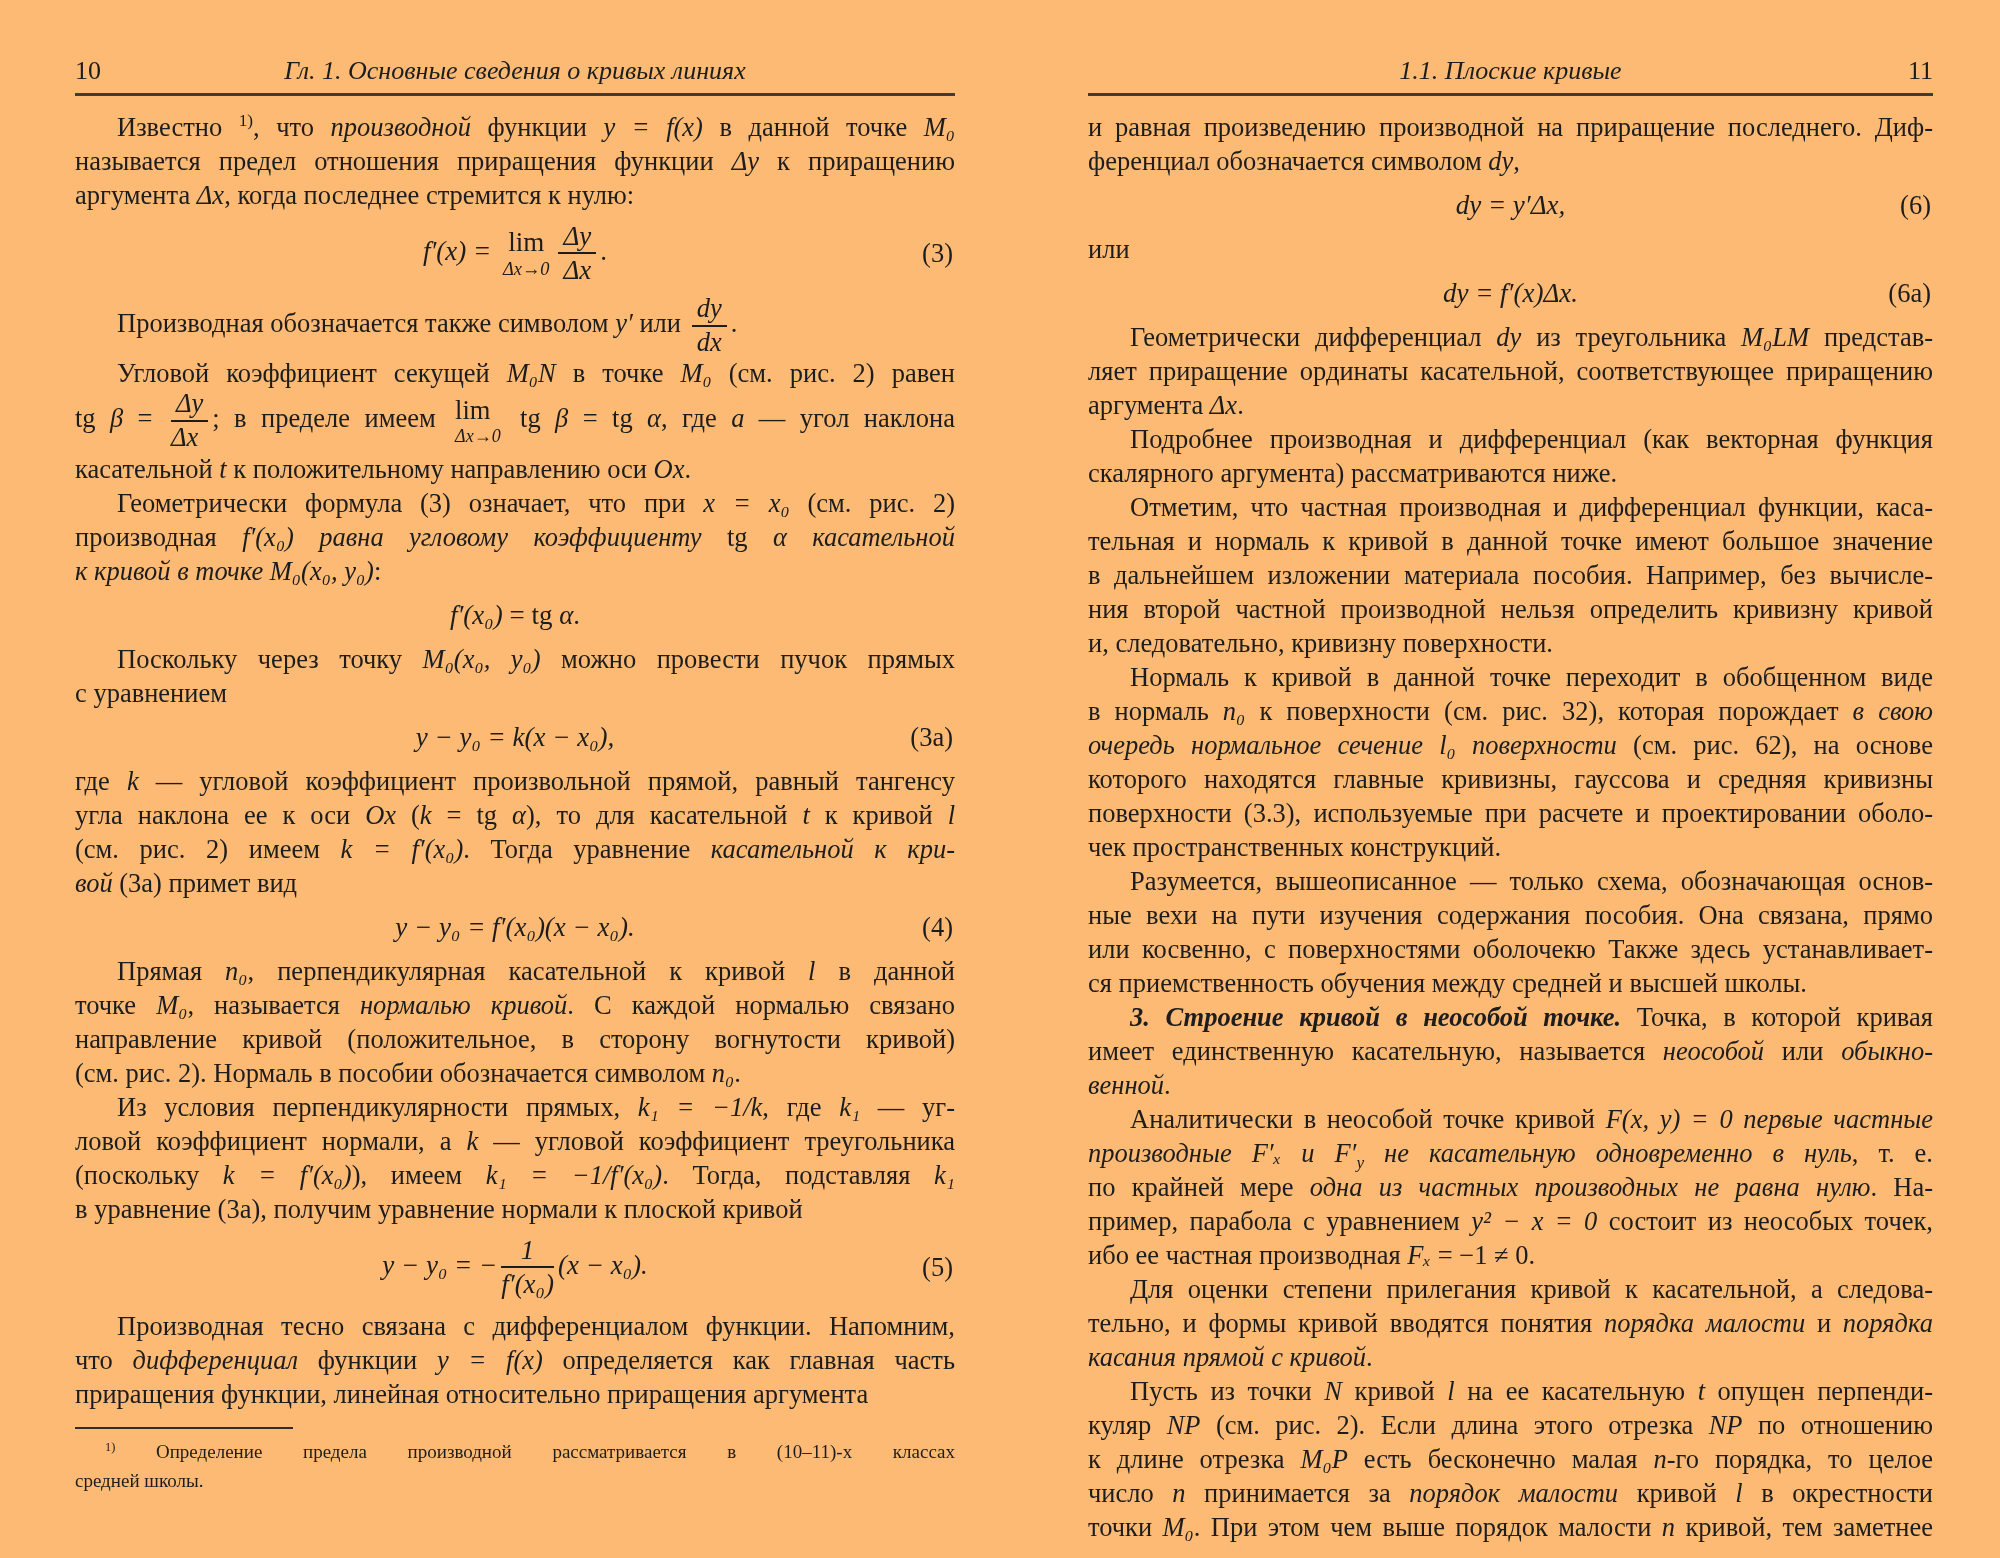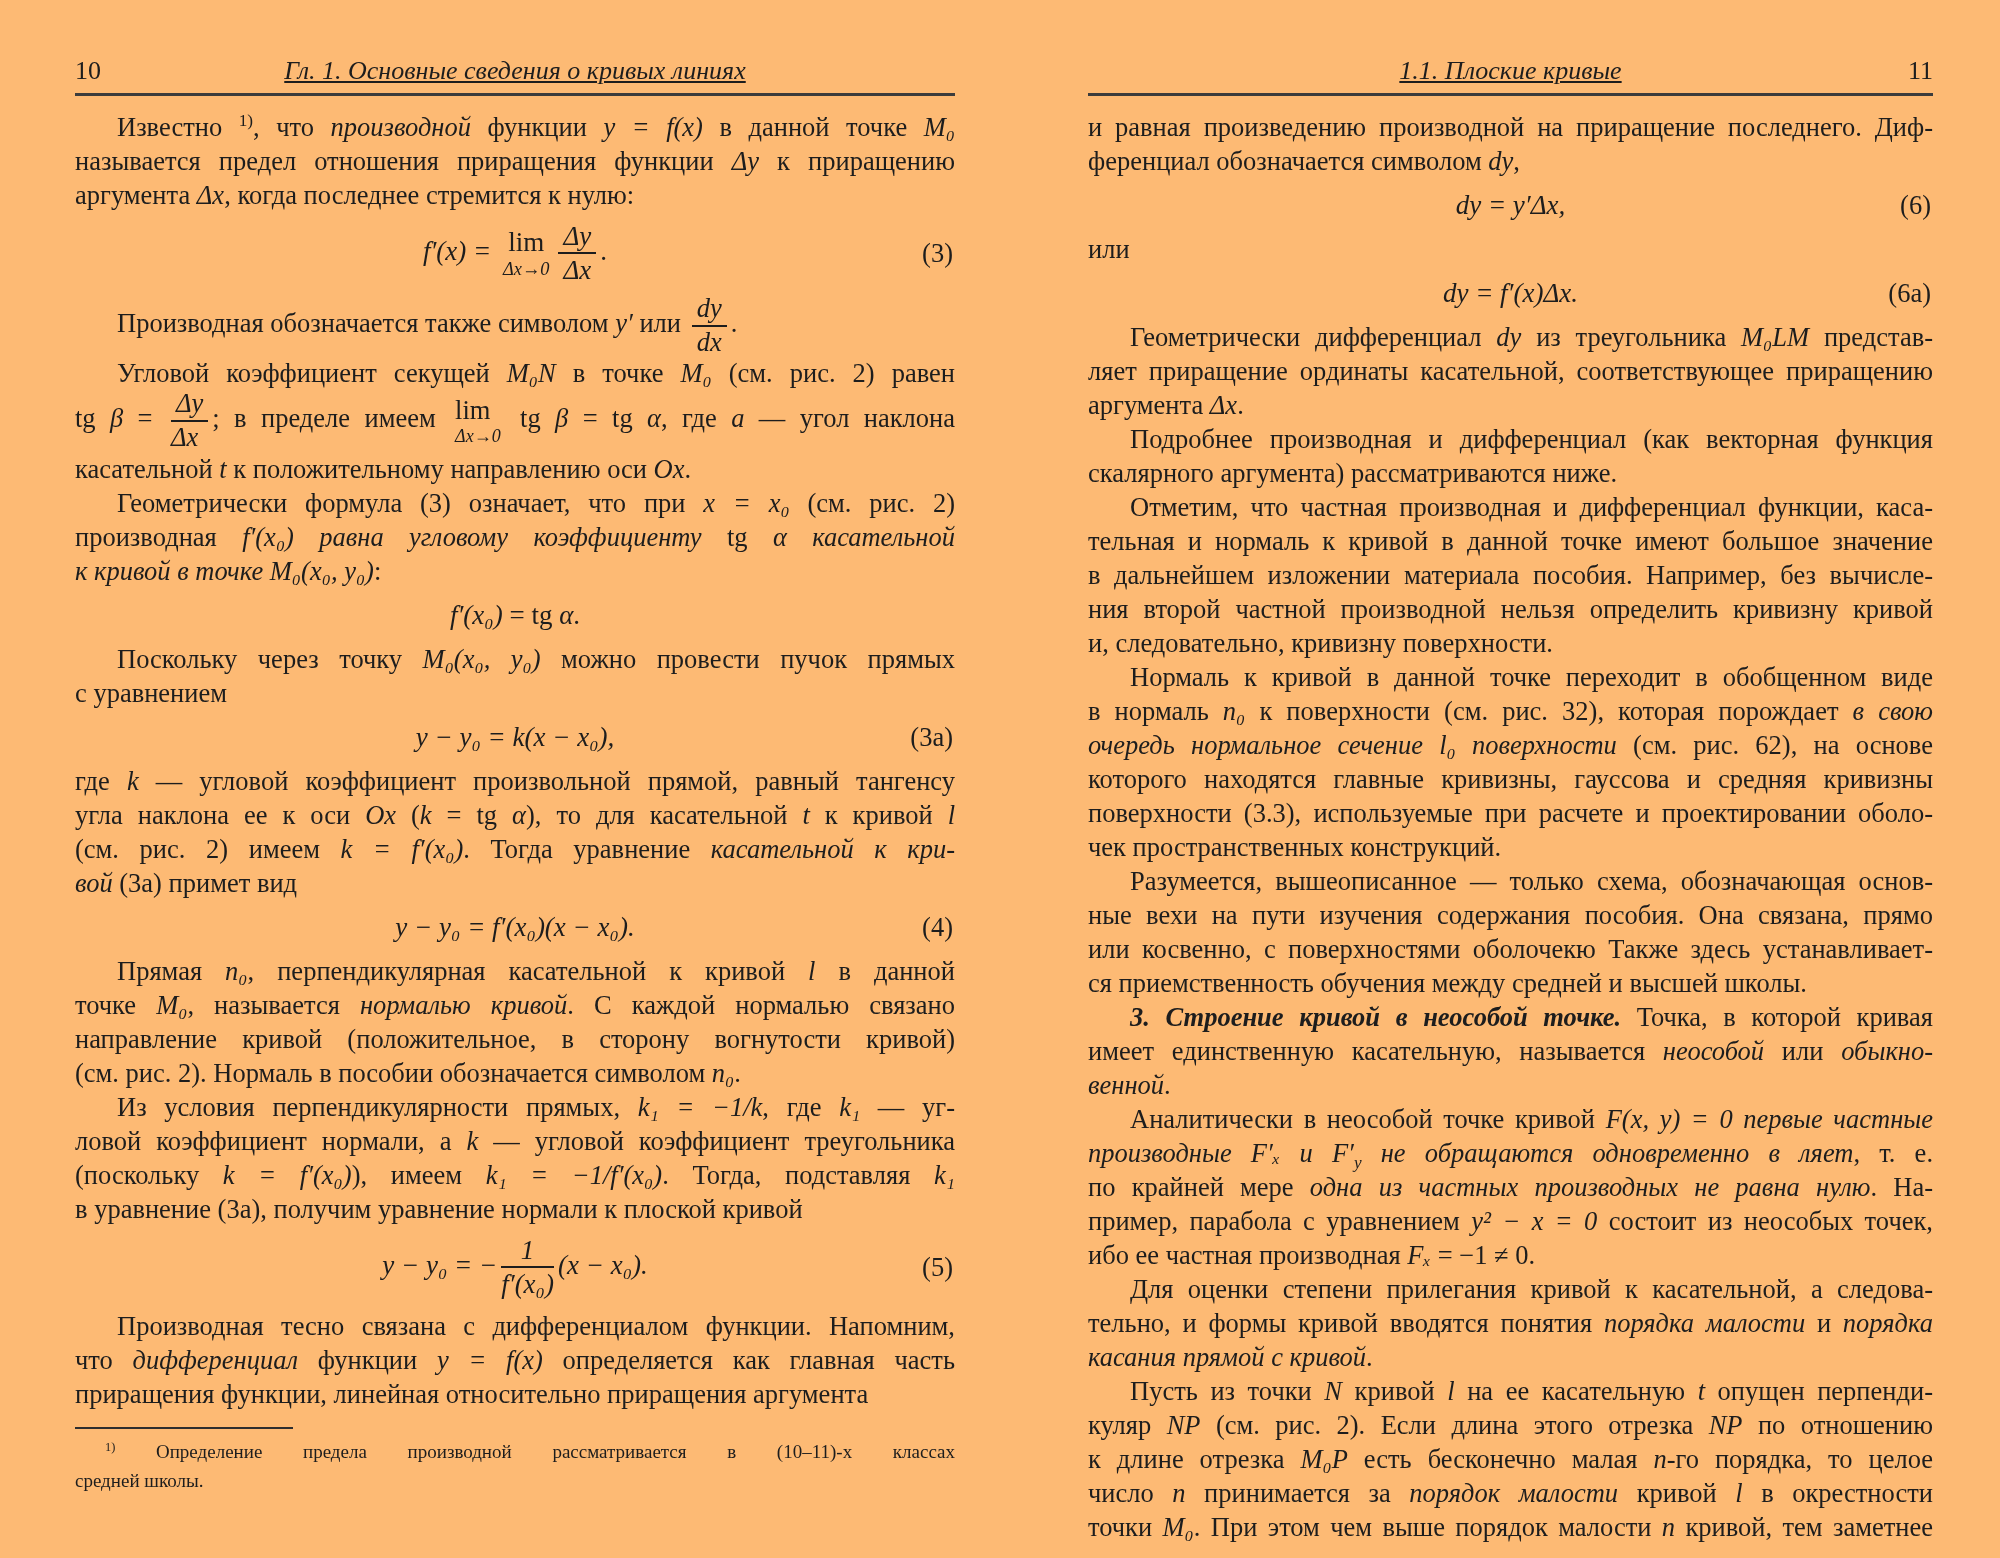--- a/index.html
+++ b/index.html
@@ -16,21 +16,21 @@
   .page.leftpg{left:75px;width:880px;}
   .page.rightpg{left:1088px;width:845px;}
 
   .pghead{
     display:flex;align-items:baseline;
     font-size:26px;font-style:italic;
     padding-bottom:7px;border-bottom:3px solid #3c3c3c;
   }
   .pnum{width:80px;font-style:normal;font-size:26px;}
   .pnum.right{text-align:right;}
-  .ptitle{flex:1;text-align:center;text-decoration:underline;}
+  .ptitle{flex:1;text-align:center;}
 
   .pbody{margin-top:14px;font-size:26.5px;line-height:34px;}
 
   .para{margin:0;}
   .para.ind .line:first-child{text-indent:42px;}
   .line{text-align:left;}
   .line.jy{text-align:justify;text-align-last:justify;}
 
   .run-r{font-style:normal;}
   .run-i{font-style:italic;}
@@ -180,21 +180,21 @@
           <div class="line jy"><span class="run-r">или косвенно, с поверхностями оболочекю Также здесь устанавливает-</span></div>
           <div class="line"><span class="run-r">ся приемственность обучения между средней и высшей школы.</span></div>
         </div>
         <div class="para ind">
           <div class="line jy"><span class="run-bi">3. Строение кривой в неособой точке.</span><span class="run-r"> Точка, в которой кривая</span></div>
           <div class="line jy"><span class="run-r">имеет единственную касательную, называется </span><span class="run-i">неособой</span><span class="run-r"> или </span><span class="run-i">обыкно-</span></div>
           <div class="line"><span class="run-i">венной</span><span class="run-r">.</span></div>
         </div>
         <div class="para ind">
           <div class="line jy"><span class="run-r">Аналитически в неособой точке кривой </span><span class="run-i">F(x, y) = 0</span><span class="run-r"> </span><span class="run-i">первые частные</span></div>
-          <div class="line jy"><span class="run-i">производные F′ₓ и F′</span><span class="run-isub">y</span><span class="run-i"> не обращаются одновременно в ляет</span><span class="run-r">, т. е.</span></div>
+          <div class="line jy"><span class="run-i">производные F′ₓ и F′</span><span class="run-isub">y</span><span class="run-i"> не касательную одновременно в нуль</span><span class="run-r">, т. е.</span></div>
           <div class="line jy"><span class="run-r">по крайней мере </span><span class="run-i">одна из частных производных не равна нулю</span><span class="run-r">. На-</span></div>
           <div class="line jy"><span class="run-r">пример, парабола с уравнением </span><span class="run-i">y² − x = 0</span><span class="run-r"> состоит из неособых точек,</span></div>
           <div class="line"><span class="run-r">ибо ее частная производная </span><span class="run-i">Fₓ</span><span class="run-r"> = −1 ≠ 0.</span></div>
         </div>
         <div class="para ind">
           <div class="line jy"><span class="run-r">Для оценки степени прилегания кривой к касательной, а следова-</span></div>
           <div class="line jy"><span class="run-r">тельно, и формы кривой вводятся понятия </span><span class="run-i">порядка малости</span><span class="run-r"> и </span><span class="run-i">порядка</span></div>
           <div class="line"><span class="run-i">касания прямой с кривой</span><span class="run-r">.</span></div>
         </div>
         <div class="para ind">

